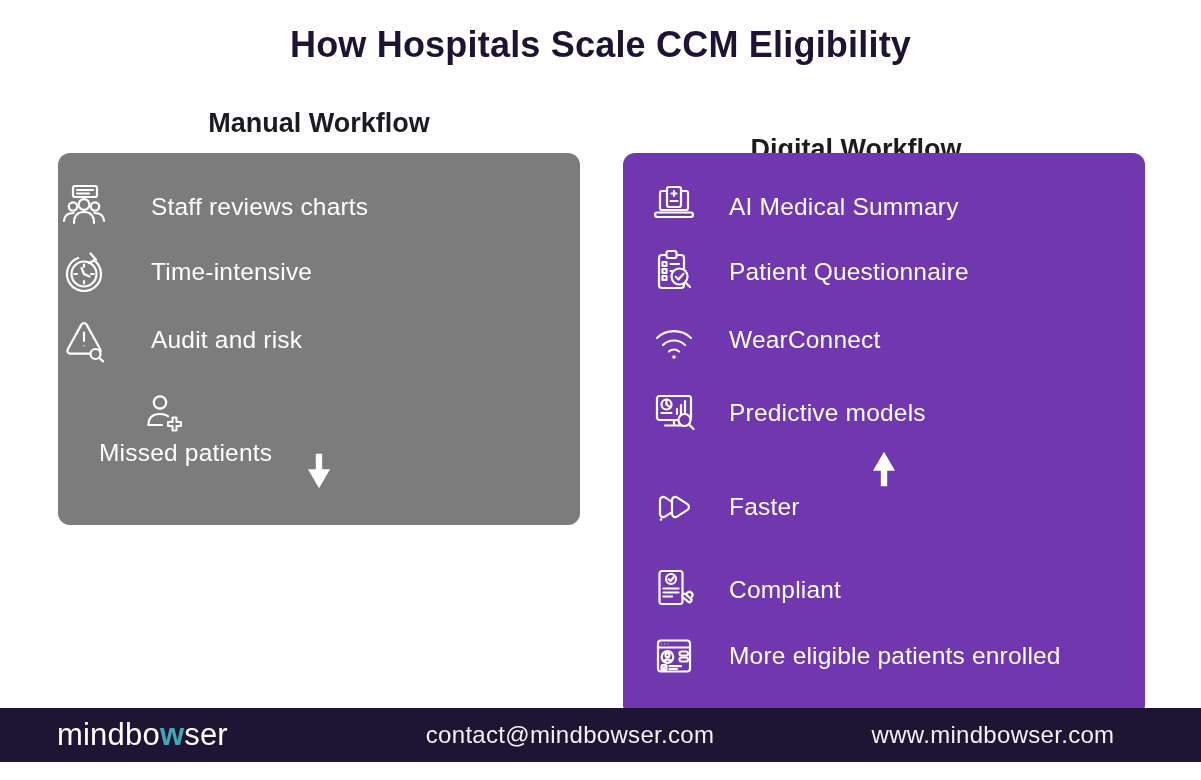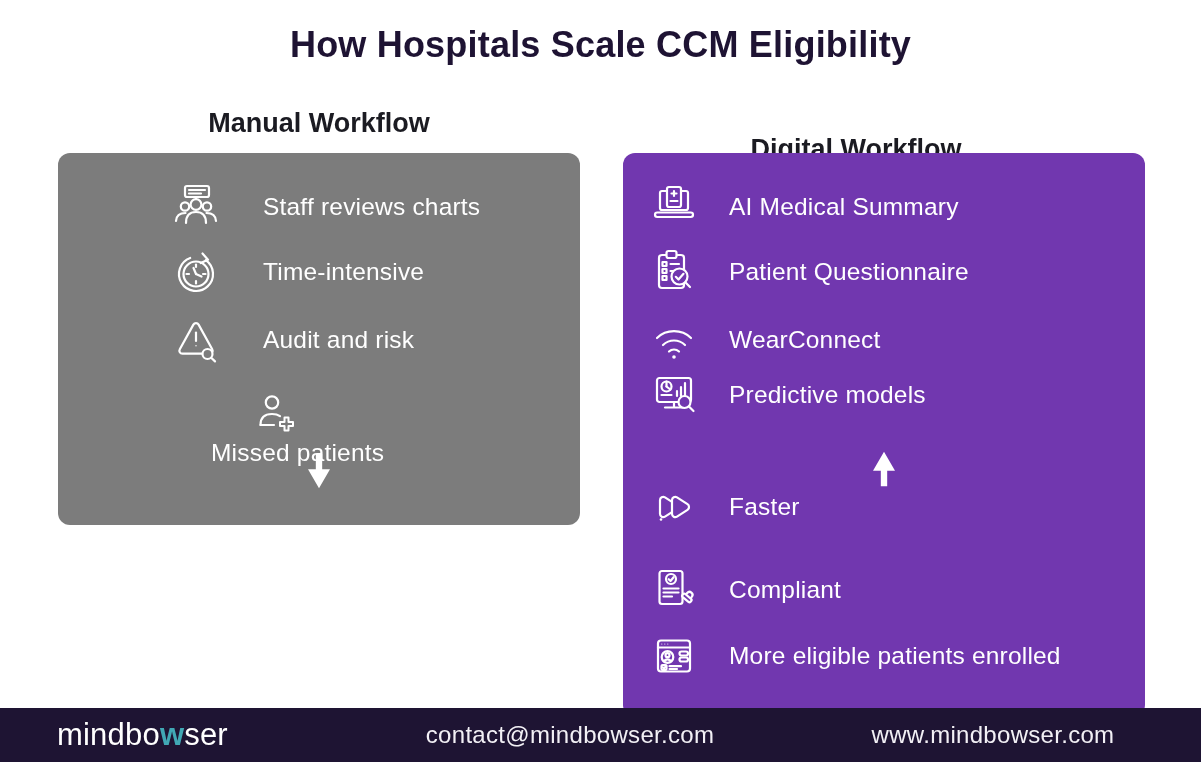--- a/index.html
+++ b/index.html
@@ -23,21 +23,21 @@
   .col-header.digital{left:595px;width:522px;margin-top:26px;}
 
   .panel{position:absolute;top:153px;width:522px;border-radius:12px;}
   .panel.gray{left:58px;height:372px;background:var(--panel-gray);}
   .panel.purple{left:623px;height:564px;background:var(--panel-purple);}
 
   .row{position:absolute;left:0;height:52px;display:flex;align-items:center;}
   .row .icon{width:52px;height:52px;display:flex;align-items:center;justify-content:center;flex:0 0 52px;}
   .row .icon svg{width:48px;height:48px;display:block;}
   .row .label{color:var(--text-on-panel);font-size:24.5px;letter-spacing:.2px;white-space:nowrap;}
-  .panel.gray .row{padding-left:73px;margin-left:39px;}
+  .panel.gray .row{}
   .panel.gray .row .label{margin-left:41px;}
   .panel.purple .row{padding-left:25px;}
   .panel.purple .row .label{margin-left:29px;}
 
   .flow-arrow{position:absolute;left:0;width:100%;display:flex;justify-content:center;}
   .flow-arrow svg{width:40px;height:42px;display:block;}
 
   svg.line-ic *{stroke:#fff;stroke-width:2.2;fill:none;stroke-linecap:round;stroke-linejoin:round;}
   svg.line-ic .fill{fill:#fff;stroke:none;}
   svg.line-ic .bg-g{fill:var(--panel-gray,#7C7C7C);}
@@ -170,21 +170,21 @@
         <svg class="line-ic" viewBox="0 0 48 48">
           <path d="M7,22 C11.5,17.6 17.4,15.2 24,15.2 C30.6,15.2 36.5,17.6 41,22"></path>
           <path d="M13,29 C16,26.1 19.8,24.5 24,24.5 C28.2,24.5 32,26.1 35,29"></path>
           <path d="M19,35.5 C20.4,34.2 22.1,33.5 24,33.5 C25.9,33.5 27.6,34.2 29,35.5"></path>
           <circle cx="24" cy="41" r="1.8" class="fill"></circle>
         </svg>
       </span>
       <span class="label">WearConnect</span>
     </div>
 
-    <div class="row" style="top:216px;">
+    <div class="row" style="top:234px;">
       <span class="icon">
         <svg class="line-ic" viewBox="0 0 48 48">
           <rect x="7" y="7" width="34" height="24" rx="2.5"></rect>
           <circle cx="16.5" cy="15.5" r="5"></circle>
           <line x1="16.5" y1="15.5" x2="16.5" y2="10.5"></line>
           <line x1="16.5" y1="15.5" x2="20.3" y2="18.5"></line>
           <line x1="11.5" y1="24" x2="21.5" y2="24"></line>
           <line x1="27" y1="25" x2="27" y2="20"></line>
           <line x1="31" y1="25" x2="31" y2="16"></line>
           <line x1="35" y1="25" x2="35" y2="12"></line>

